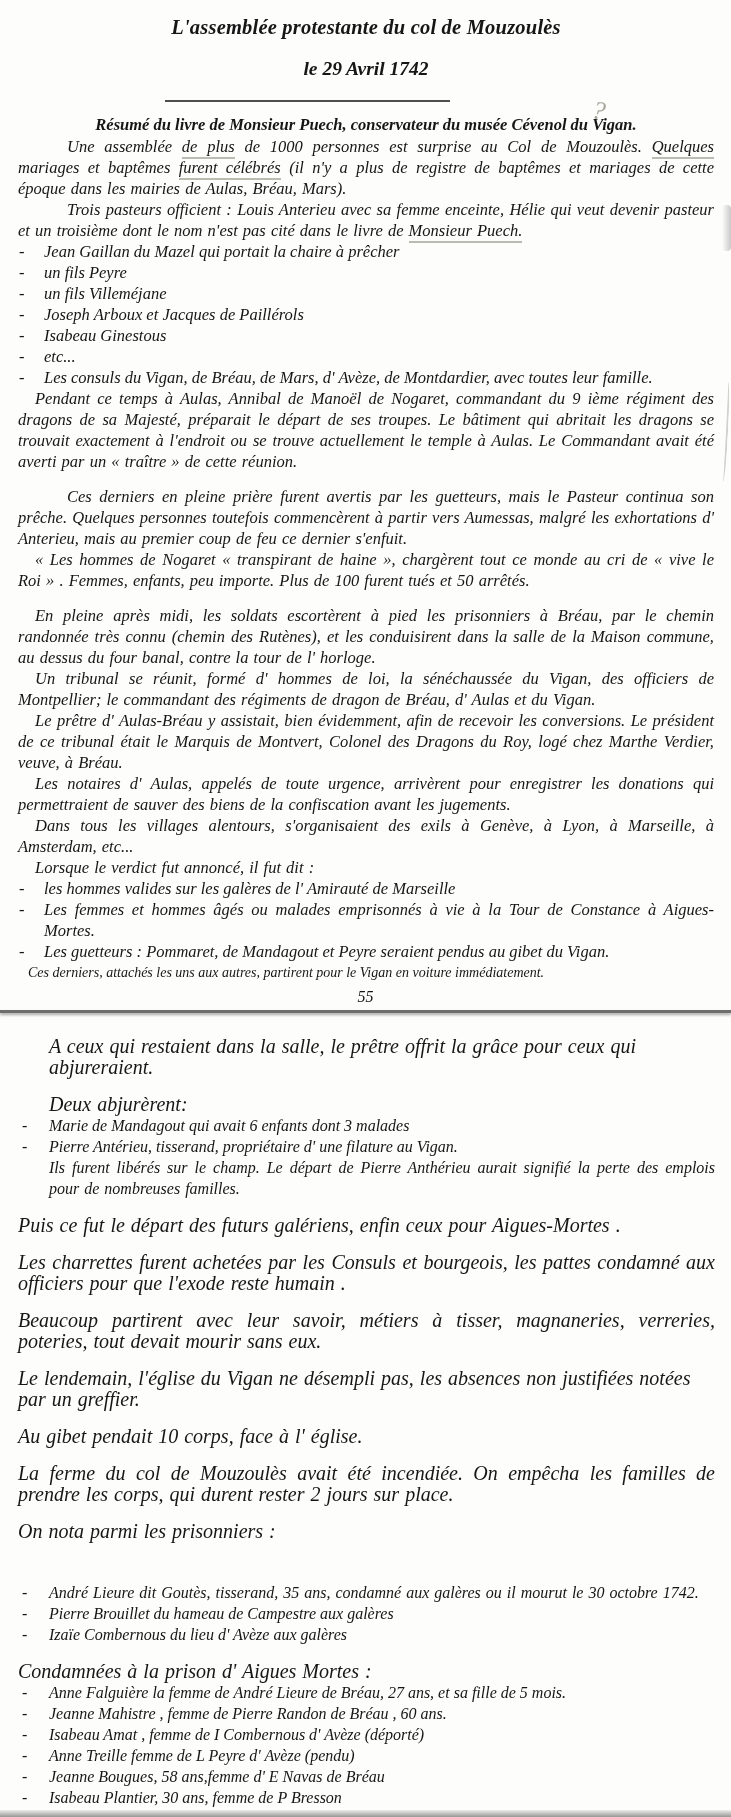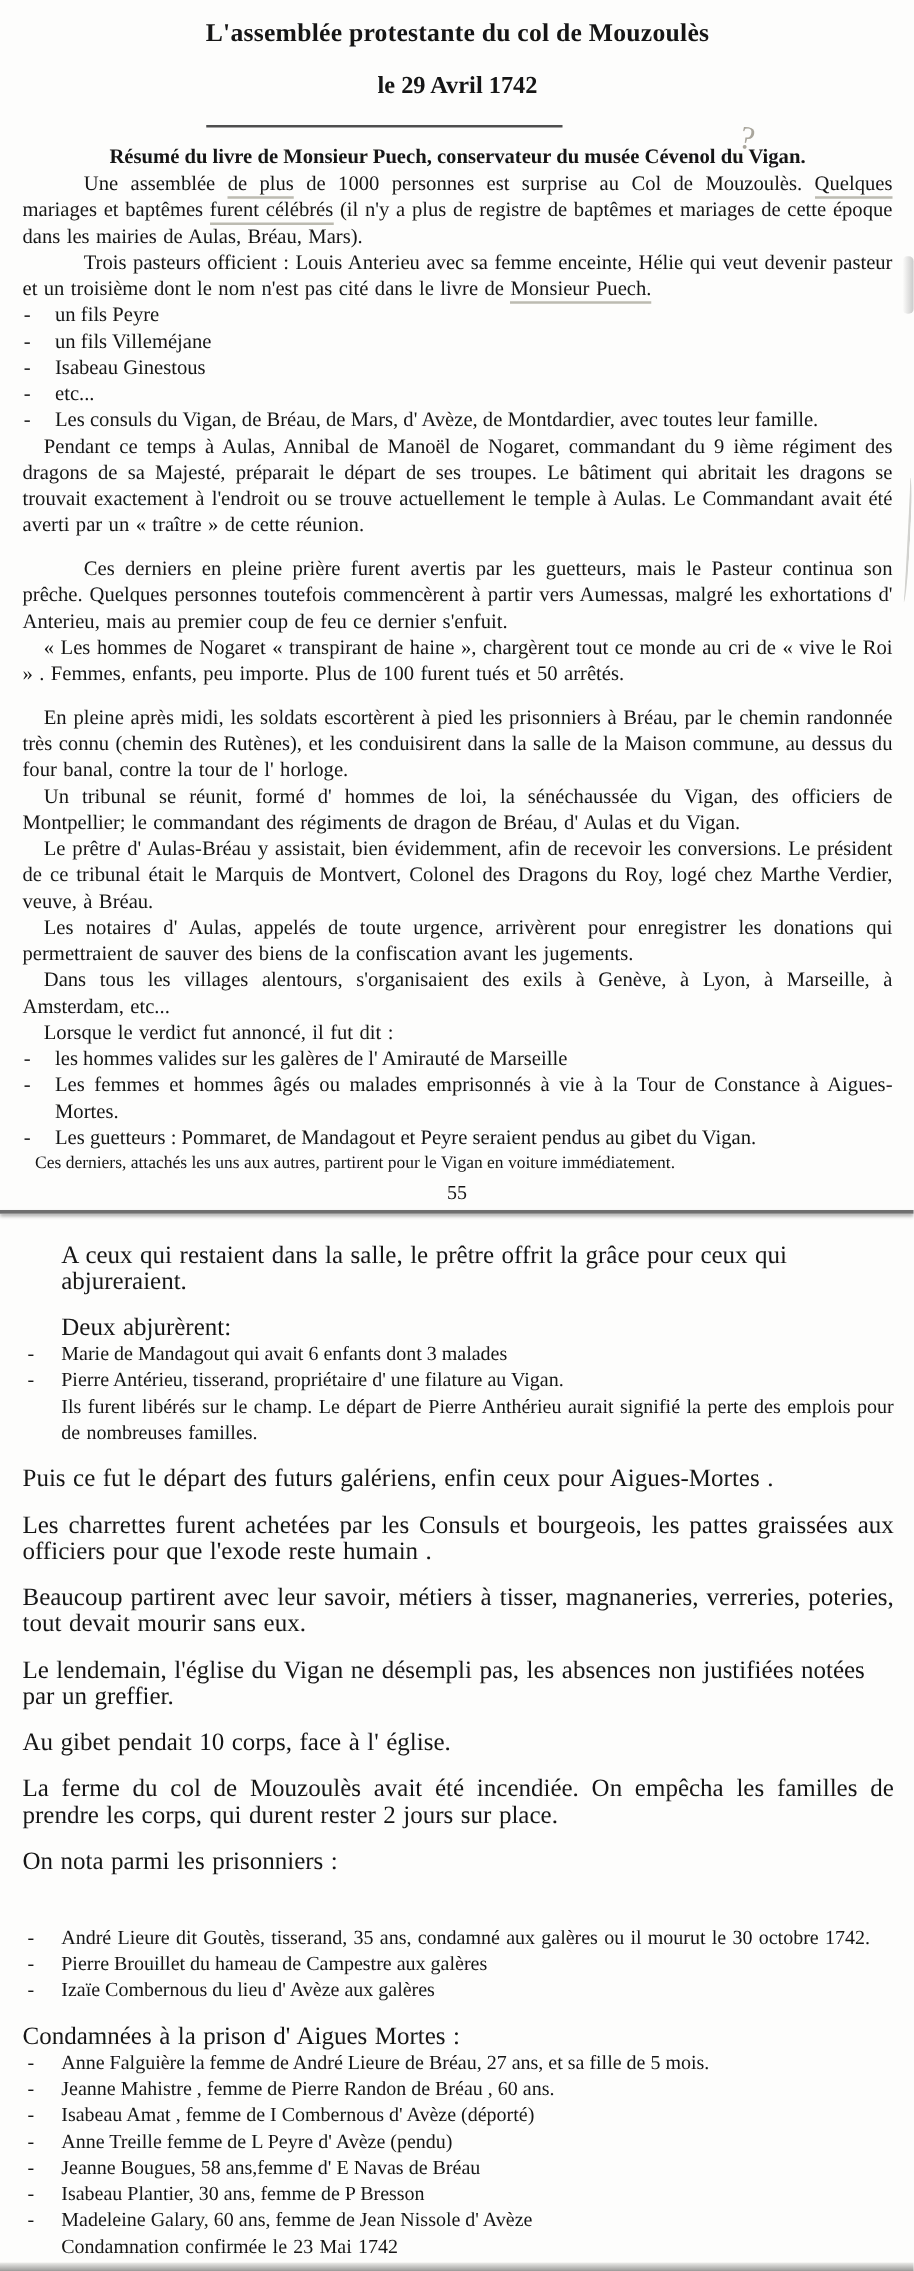--- a/index.html
+++ b/index.html
@@ -2,21 +2,21 @@
 <html><head>
 <meta charset="utf-8">
 <style>
   html,body{margin:0;padding:0;}
   body{
     width:731px;height:1817px;overflow:hidden;position:relative;
     background:#fdfdfc;color:#161616;
     font-family:"Liberation Serif","DejaVu Serif",serif;
     -webkit-font-smoothing:antialiased;
   }
-  .scan-page{position:relative;width:731px;height:1817px;background:#fdfdfc;}
+  .scan-page{position:relative;width:731px;height:1817px;background:#fdfdfc;font-style:italic;}
   
   .page1{padding:14px 17px 0 18px;}
   .doc-title{margin:0;text-align:center;font-size:20.5px;font-weight:bold;line-height:26px;letter-spacing:.2px;}
   .doc-date{margin:16px 0 0 0;text-align:center;font-size:19.5px;font-weight:bold;line-height:26px;}
   .title-divider{border:0;border-top:2px solid #4e4e4e;width:285px;margin:18px 0 0 147px;}
   .doc-subtitle{margin:12px 0 0 0;text-align:center;font-size:16.5px;font-weight:bold;line-height:22px;}
   .body-start{margin-top:32px;}
   .p{margin:0;font-size:16.5px;line-height:21px;text-align:justify;word-spacing:1px;}
   .ind-lg{text-indent:49px;}
   .ind-sm{text-indent:17px;}
@@ -61,24 +61,30 @@
   <div class="page1">
     <h1 class="doc-title">L'assemblée protestante du col de Mouzoulès</h1>
     <h2 class="doc-date">le 29 Avril 1742</h2>
     <hr class="title-divider">
     <p class="doc-subtitle">Résumé du livre de Monsieur Puech, conservateur du musée Cévenol du Vigan.</p>
 
     <p class="p ind-lg body-start">Une assemblée <span class="pu">de plus</span> de 1000 personnes est surprise au Col de Mouzoulès. <span class="pu">Quelques</span> mariages et baptêmes <span class="pu">furent célébrés</span> (il n'y a plus de registre de baptêmes et mariages de cette époque dans les mairies de Aulas, Bréau, Mars).</p>
     <p class="p ind-lg">Trois pasteurs officient : Louis Anterieu avec sa femme enceinte, Hélie qui veut devenir pasteur et un troisième dont le nom n'est pas cité dans le livre de <span class="pu">Monsieur Puech.</span></p>
 
     <div class="li">
+        <span class="li-text">Jean Gaillan du Mazel qui portait la chaire à prêcher</span>
+      </div>
+    <div class="li">
         <span class="li-text">un fils Peyre</span>
       </div>
     <div class="li">
         <span class="li-text">un fils Villeméjane</span>
+      </div>
+    <div class="li">
+        <span class="li-text">Joseph Arboux et Jacques de Paillérols</span>
       </div>
     <div class="li">
         <span class="li-text">Isabeau Ginestous</span>
       </div>
     <div class="li">
         <span class="li-text">etc...</span>
       </div>
     <div class="li">
         <span class="li-text">Les consuls du Vigan, de Bréau, de Mars, d' Avèze, de Montdardier, avec toutes leur famille.</span>
       </div>
@@ -114,21 +120,21 @@
 
     <div class="li">
         <span class="li-text">Marie de Mandagout qui avait 6 enfants dont 3 malades</span>
       </div>
     <div class="li">
         <span class="li-text">Pierre Antérieu, tisserand, propriétaire d' une filature au Vigan.</span>
       </div>
     <p class="p2-cont">Ils furent libérés sur le champ. Le départ de Pierre Anthérieu aurait signifié la perte des emplois pour de nombreuses familles.</p>
 
     <p class="p p2-flush">Puis ce fut le départ des futurs galériens, enfin ceux pour Aigues-Mortes .</p>
-    <p class="p">Les charrettes furent achetées par les Consuls et bourgeois, les pattes graissées aux officiers pour que l'exode reste humain .</p>
+    <p class="p">Les charrettes furent achetées par les Consuls et bourgeois, les pattes condamné aux officiers pour que l'exode reste humain .</p>
     <p class="p">Beaucoup partirent avec leur savoir, métiers à tisser, magnaneries, verreries, poteries, tout devait mourir sans eux.</p>
     <p class="p p2-flush">Le lendemain, l'église du Vigan ne désempli pas, les absences non justifiées notées par un greffier.</p>
     <p class="p p2-flush">Au gibet pendait 10 corps, face à l' église.</p>
     <p class="p">La ferme du col de Mouzoulès avait été incendiée. On empêcha les familles de prendre les corps, qui durent rester 2 jours sur place.</p>
     <p class="p p2-flush">On nota parmi les prisonniers :</p>
 
     <div class="li gap-lg">
         <span class="li-text just">André Lieure dit Goutès, tisserand, 35 ans, condamné aux galères ou il mourut le 30 octobre 1742.</span>
       </div>
     <div class="li">

